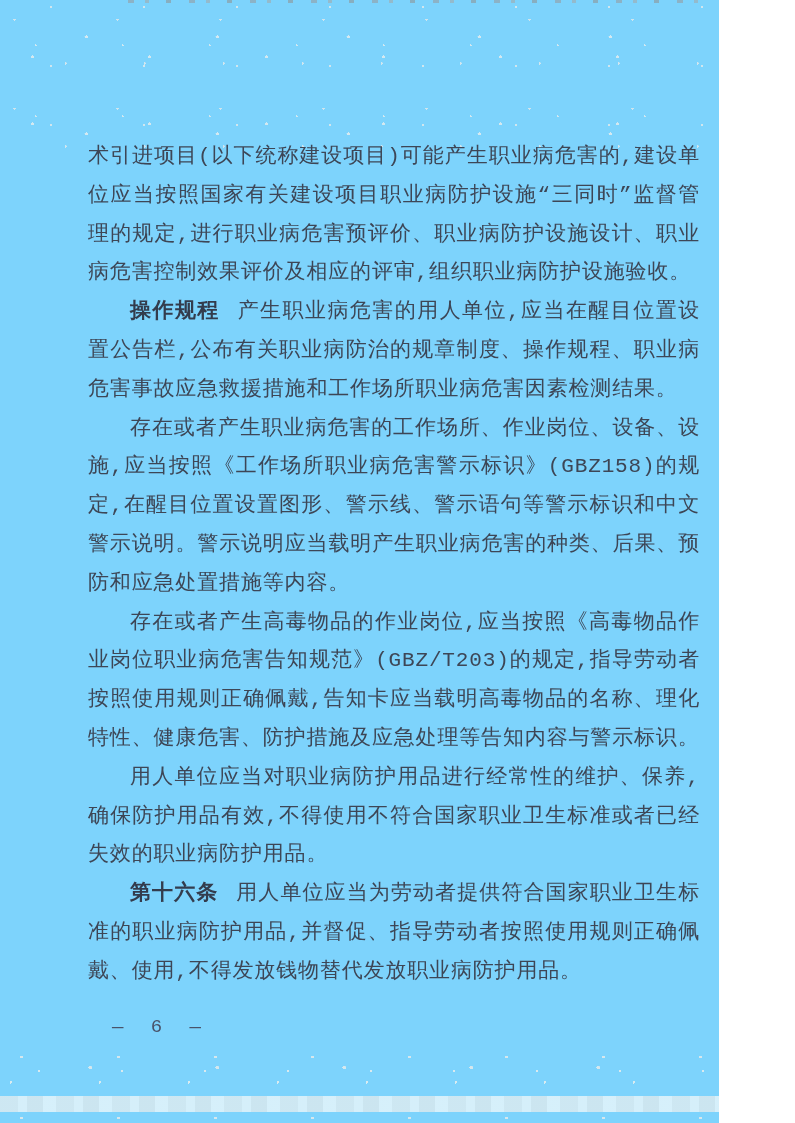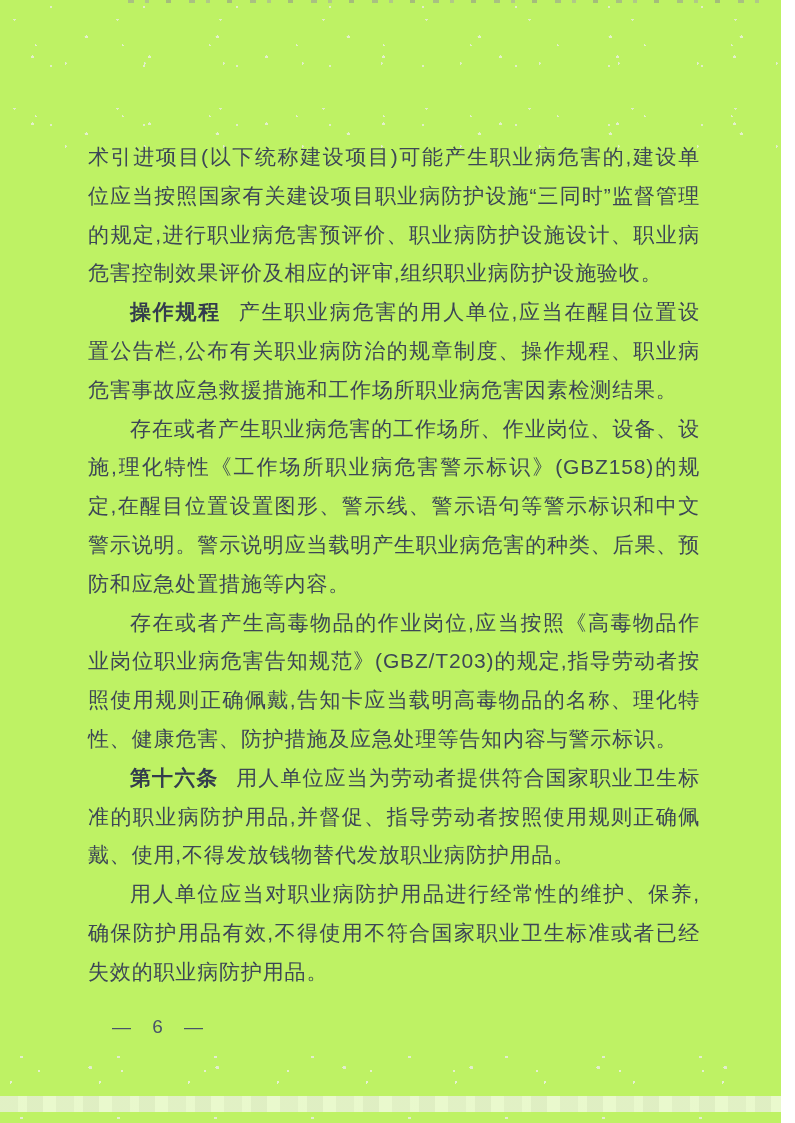--- a/index.html
+++ b/index.html
@@ -2,25 +2,25 @@
 <html><head>
 <meta charset="utf-8">
 <style>
   html, body {
     margin: 0;
     padding: 0;
     background: #ffffff;
   }
   .page {
     position: relative;
-    width: 781px;
+    width: 719px;
     height: 1123px;
-    background: #bef264;
+    background: #7dd3fc;
     overflow: hidden;
-    font-family: Liberation Sans, sans-serif;
+    font-family: Liberation Mono, monospace;
   }
 
   
   .noise-top {
     position: absolute;
     top: 0; left: 0;
     width: 795px; height: 150px;
     background-image:
       radial-gradient(3px 2px at 14% 22%, #ecece9 49%, transparent 51%),
       radial-gradient(2px 2px at 41% 64%, #efefec 49%, transparent 51%),
@@ -107,20 +107,20 @@
 
 <div class="page">
   <div class="noise-top"></div>
   <div class="edge-marks"></div>
   <div class="noise-bottom"></div>
   <div class="bottom-band"></div>
 
   <main class="content" id="paragraph-container">
       <p><span>术引进项目(以下统称建设项目)可能产生职业病危害的,建设单位应当按照国家有关建设项目职业病防护设施“三同时”监督管理的规定,进行职业病危害预评价、职业病防护设施设计、职业病危害控制效果评价及相应的评审,组织职业病防护设施验收。</span></p>
       <p class="indent"><b class="lead">操作规程</b><span>产生职业病危害的用人单位,应当在醒目位置设置公告栏,公布有关职业病防治的规章制度、操作规程、职业病危害事故应急救援措施和工作场所职业病危害因素检测结果。</span></p>
-      <p class="indent"><span>存在或者产生职业病危害的工作场所、作业岗位、设备、设施,理化特性《工作场所职业病危害警示标识》(GBZ158)的规定,在醒目位置设置图形、警示线、警示语句等警示标识和中文警示说明。警示说明应当载明产生职业病危害的种类、后果、预防和应急处置措施等内容。</span></p>
+      <p class="indent"><span>存在或者产生职业病危害的工作场所、作业岗位、设备、设施,应当按照《工作场所职业病危害警示标识》(GBZ158)的规定,在醒目位置设置图形、警示线、警示语句等警示标识和中文警示说明。警示说明应当载明产生职业病危害的种类、后果、预防和应急处置措施等内容。</span></p>
       <p class="indent"><span>存在或者产生高毒物品的作业岗位,应当按照《高毒物品作业岗位职业病危害告知规范》(GBZ/T203)的规定,指导劳动者按照使用规则正确佩戴,告知卡应当载明高毒物品的名称、理化特性、健康危害、防护措施及应急处理等告知内容与警示标识。</span></p>
+      <p class="indent"><span>用人单位应当对职业病防护用品进行经常性的维护、保养,确保防护用品有效,不得使用不符合国家职业卫生标准或者已经失效的职业病防护用品。</span></p>
       <p class="indent"><b class="lead">第十六条</b><span>用人单位应当为劳动者提供符合国家职业卫生标准的职业病防护用品,并督促、指导劳动者按照使用规则正确佩戴、使用,不得发放钱物替代发放职业病防护用品。</span></p>
-      <p class="indent"><span>用人单位应当对职业病防护用品进行经常性的维护、保养,确保防护用品有效,不得使用不符合国家职业卫生标准或者已经失效的职业病防护用品。</span></p>
     </main>
 
   <div class="footer">— 6 —</div>
 </div>
 
 </body></html>

